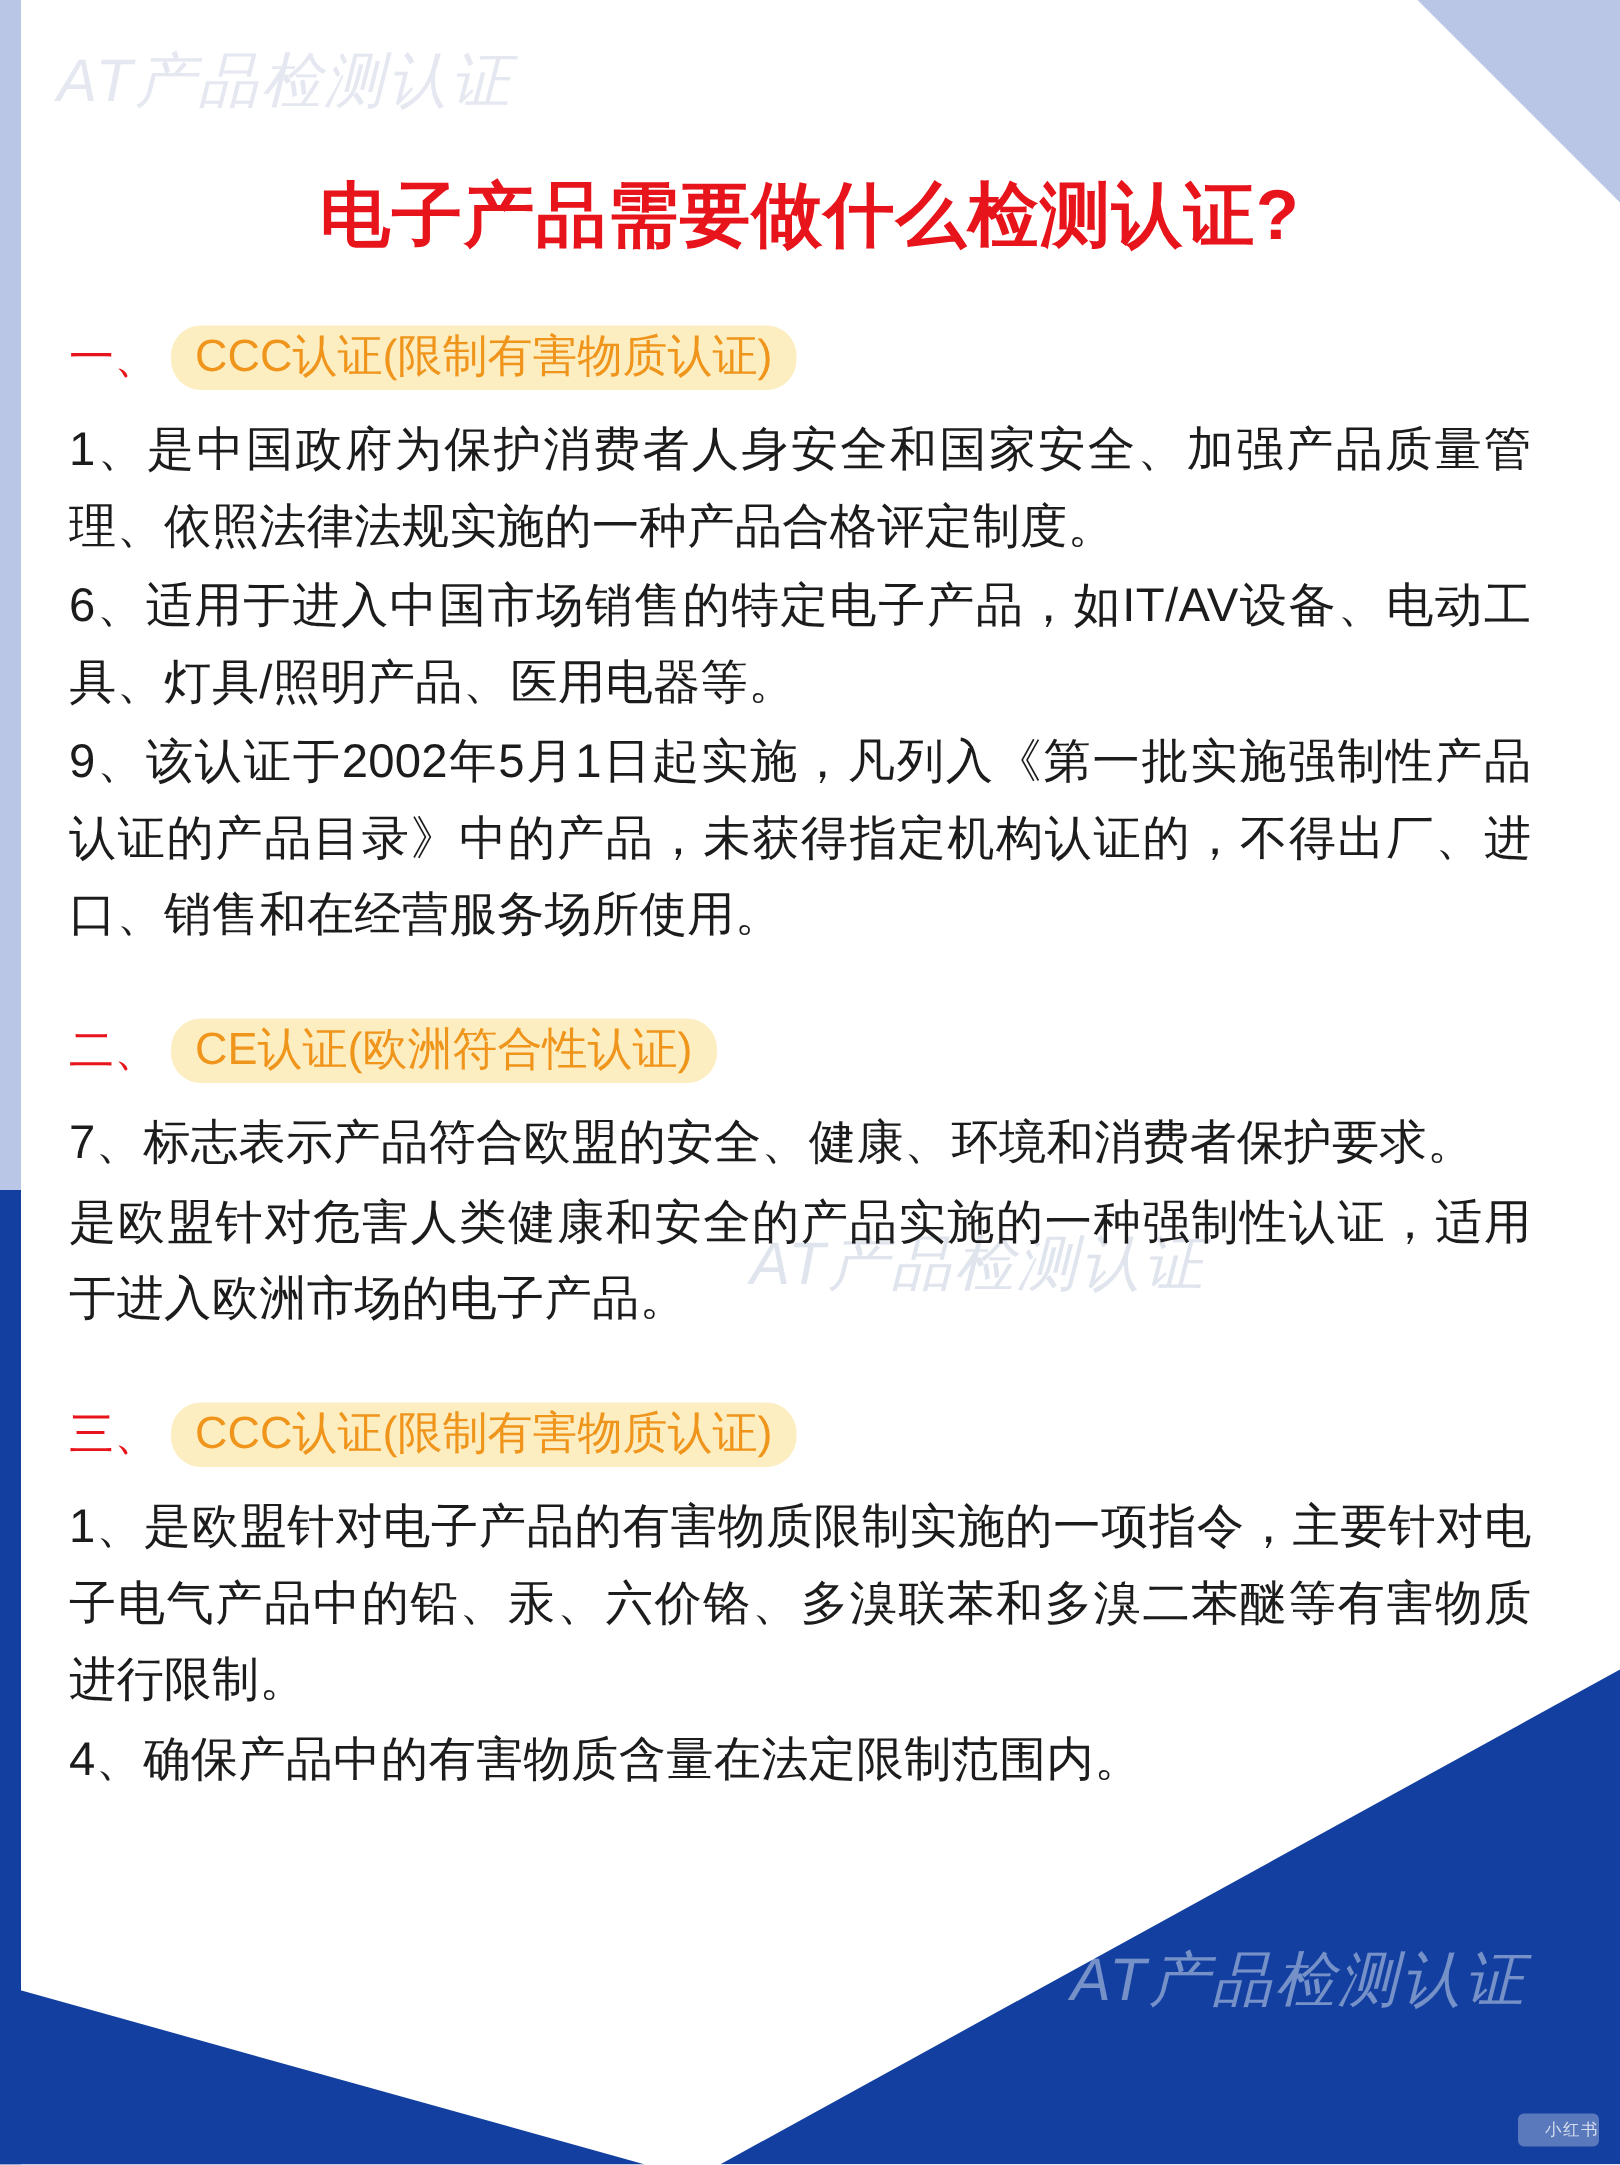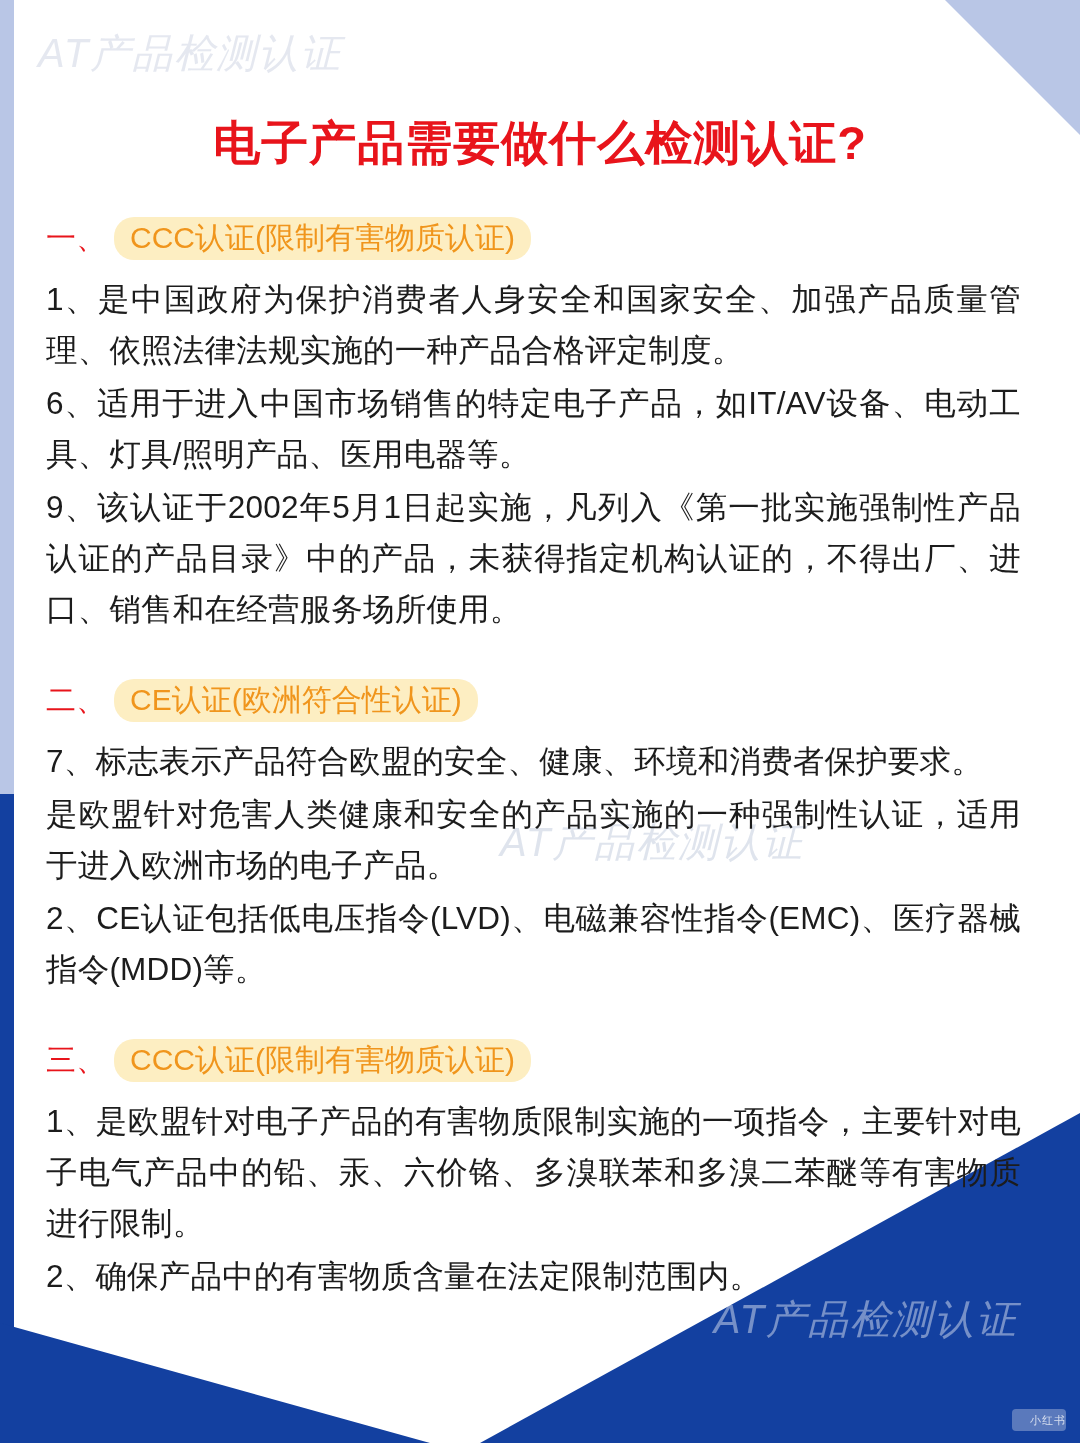--- a/index.html
+++ b/index.html
@@ -180,29 +180,28 @@
       <p class="para">9、该认证于2002年5月1日起实施，凡列入《第一批实施强制性产品认证的产品目录》中的产品，未获得指定机构认证的，不得出厂、进口、销售和在经营服务场所使用。</p>
     </div>
 
     <div class="section">
       <div class="sec-head">
         <span class="sec-num">二、</span>
         <span class="sec-pill">CE认证(欧洲符合性认证)</span>
       </div>
       <p class="para">7、标志表示产品符合欧盟的安全、健康、环境和消费者保护要求。</p>
       <p class="para">是欧盟针对危害人类健康和安全的产品实施的一种强制性认证，适用于进入欧洲市场的电子产品。</p>
-      <p class="para">2、CE认证包括低电压指令(LVD)、电磁兼容性指令(EMC)、医疗器械指令(MDD)等。</p>
     </div>
 
     <div class="section">
       <div class="sec-head">
         <span class="sec-num">三、</span>
         <span class="sec-pill">CCC认证(限制有害物质认证)</span>
       </div>
       <p class="para">1、是欧盟针对电子产品的有害物质限制实施的一项指令，主要针对电子电气产品中的铅、汞、六价铬、多溴联苯和多溴二苯醚等有害物质进行限制。</p>
-      <p class="para">2、确保产品中的有害物质含量在法定限制范围内。</p>
+      <p class="para">4、确保产品中的有害物质含量在法定限制范围内。</p>
     </div>
 
   </div>
 
   <div class="badge">小红书</div>
 
 </div>
 
 </body></html>

